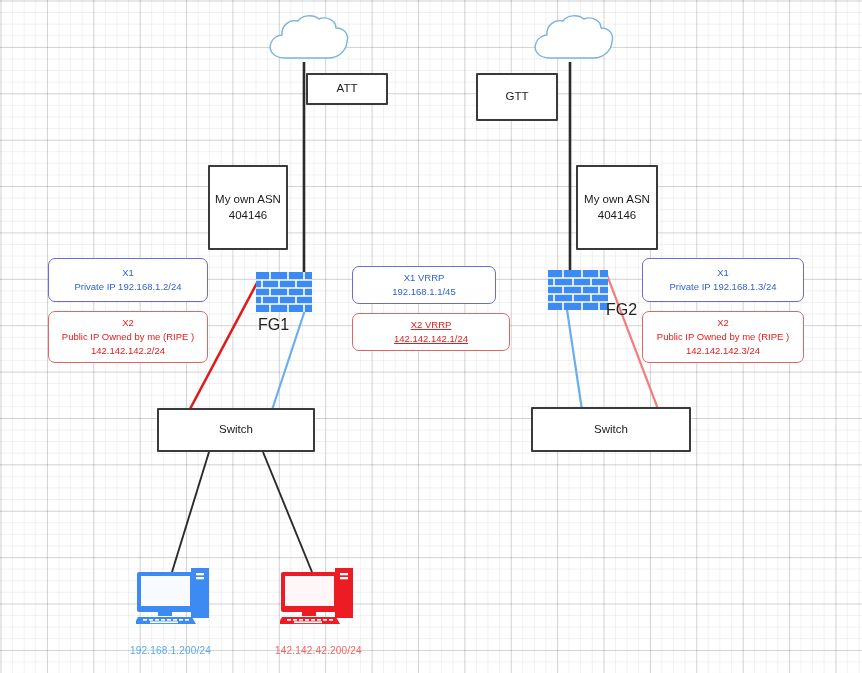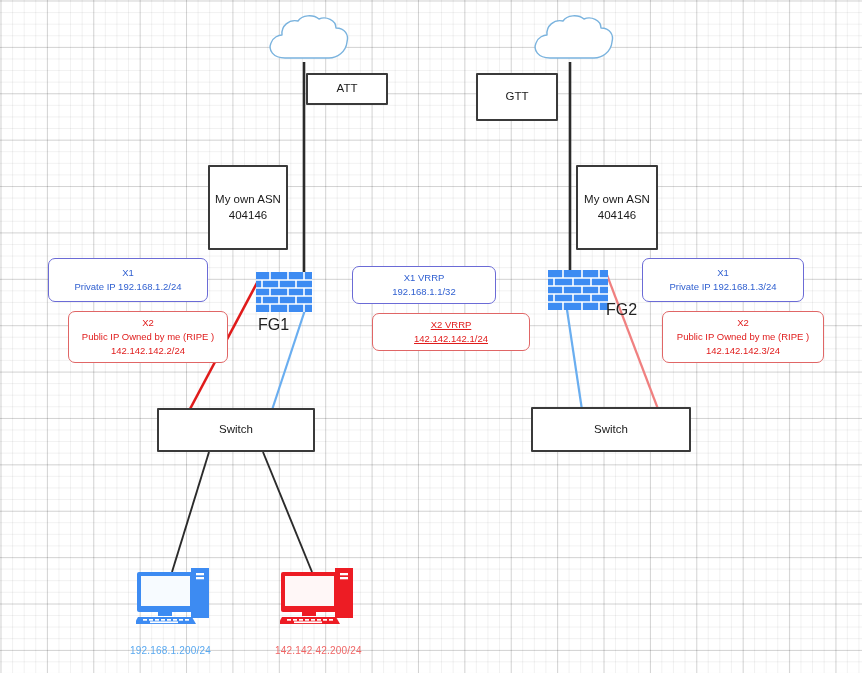--- a/index.html
+++ b/index.html
@@ -41,21 +41,21 @@
   }
   .labelbox {
     background: #ffffff;
     border-radius: 7px;
     font-size: 9.5px;
     line-height: 1.5;
     padding: 4px 6px;
     align-items: center;
   }
   .labelbox.blue { border: 1.3px solid #6b6bd6; color: #2f5fd0; }
-  .labelbox.red  { border: 1.3px solid #e06666; color: #e01b1b; margin-left: 20px; }
+  .labelbox.red  { border: 1.3px solid #e06666; color: #e01b1b; }
   .fw-label {
     position: absolute;
     font-size: 16px;
     color: #222222;
     white-space: nowrap;
   }
   .ip-label {
     position: absolute;
     font-size: 10px;
     white-space: nowrap;
@@ -186,21 +186,21 @@
   </div>
 
   <div class="node labelbox red" style="left:48px; top:311px; width:160px; height:52px; flex-direction:column;">
     <span class="nowrap">X2</span>
     <span class="nowrap">Public IP Owned by me (RIPE )</span>
     <span class="nowrap">142.142.142.2/24</span>
   </div>
 
   <div class="node labelbox blue" style="left:352px; top:266px; width:144px; height:38px; flex-direction:column;">
     <span class="nowrap">X1 VRRP</span>
-    <span class="nowrap">192.168.1.1/32</span>
+    <span class="nowrap">192.168.1.1/45</span>
   </div>
 
   <div class="node labelbox red" style="left:352px; top:313px; width:158px; height:38px; flex-direction:column;text-decoration:underline;">
     <span class="nowrap">X2 VRRP</span>
     <span class="nowrap">142.142.142.1/24</span>
   </div>
 
   <div class="node labelbox blue" style="left:642px; top:258px; width:162px; height:44px; flex-direction:column;">
     <span class="nowrap">X1</span>
     <span class="nowrap">Private IP 192.168.1.3/24</span>

